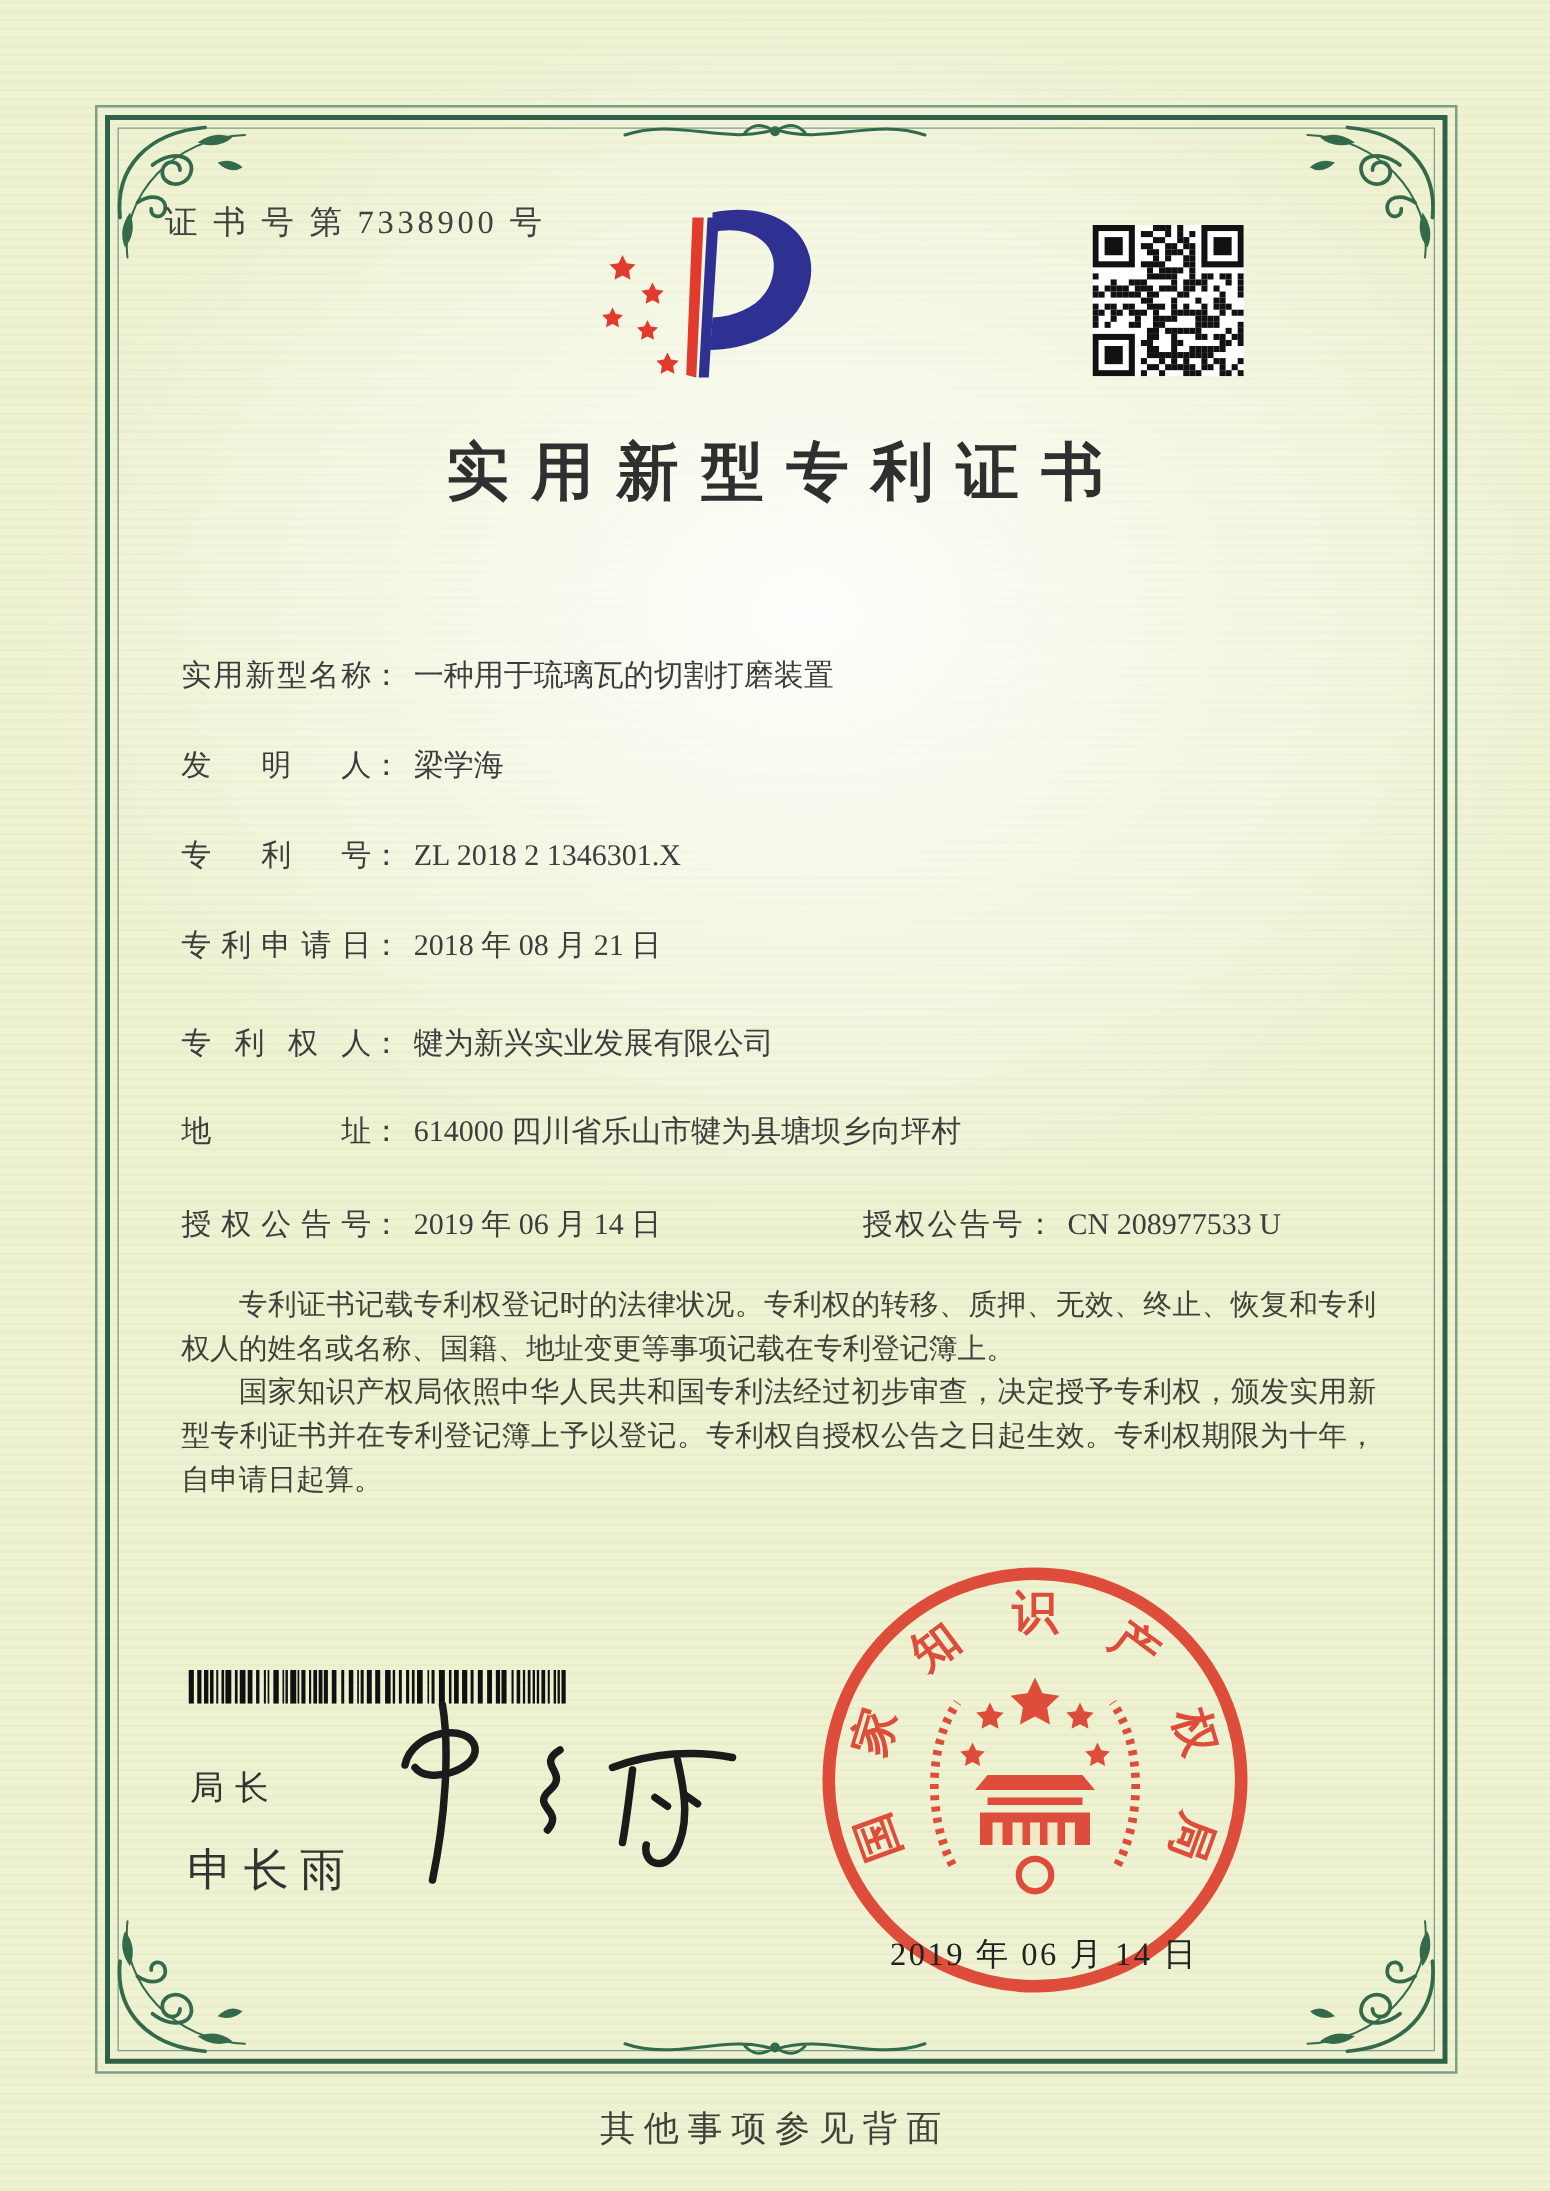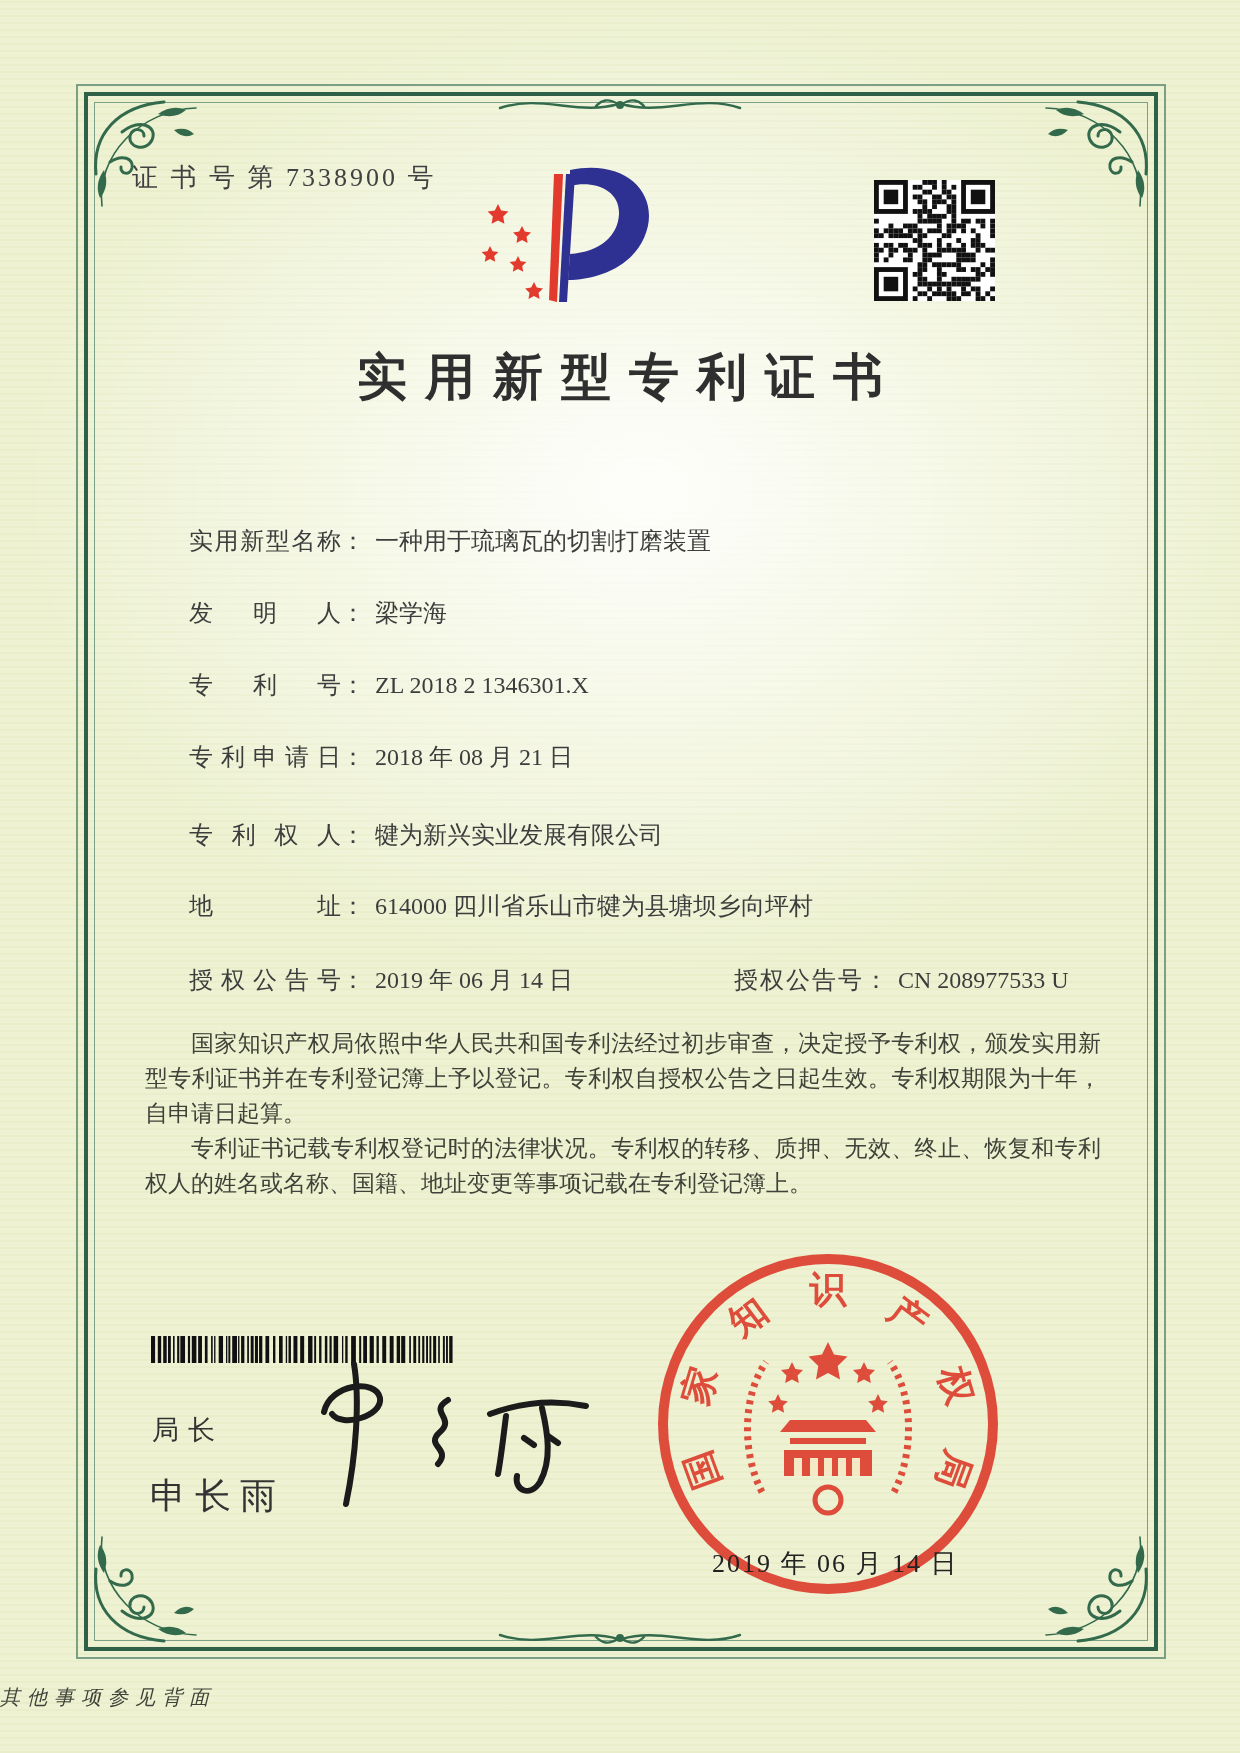--- a/index.html
+++ b/index.html
@@ -28,21 +28,21 @@
   .edge-orn{left:50%;transform:translateX(-50%);width:260px;height:30px;}
   .edge-orn.top{top:90px;}
   .edge-orn.bottom{bottom:100px;transform:translateX(-50%) scaleY(-1);}
   
   .cert-no{left:132px;top:160px;font-size:26px;letter-spacing:3px;color:#414141;}
   .logo{left:466px;top:156px;width:210px;height:162px;}
   .qr{left:874px;top:180px;width:121px;height:121px;}
   .title{left:0;top:344px;width:100%;text-align:center;font-size:50px;font-weight:700;
          letter-spacing:18px;text-indent:18px;color:#2f2f2f;}
   
-  .row{left:145px;font-size:24px;line-height:34px;white-space:nowrap;color:#3d3d3d;margin-left:44px;}
+  .row{left:145px;font-size:24px;line-height:34px;white-space:nowrap;color:#3d3d3d;}
   .row .lab{display:inline-block;width:152px;text-align:justify;text-align-last:justify;vertical-align:top;}
   .row .col{display:inline-block;margin-right:10px;}
   .r1{top:524px;} .r2{top:596px;} .r3{top:668px;} .r4{top:740px;}
   .r5{top:818px;} .r6{top:889px;} .r7{top:963px;}
   .grant-no{left:545px;top:0;position:absolute;white-space:nowrap;}
   .grant-no .lab2{letter-spacing:2px;}
   
   .body-text{left:145px;top:1026px;width:956px;font-size:23px;line-height:35px;
              text-align:justify;color:#3f4238;}
   .body-text p{margin:0;text-indent:2em;}
@@ -51,21 +51,21 @@
   .director-title{left:152px;top:1412px;font-size:27px;letter-spacing:9px;
                   font-family:"Liberation Sans","DejaVu Sans",sans-serif;color:#333;}
   .director-name{left:150px;top:1472px;font-size:36px;letter-spacing:9px;
                  font-family:Liberation Mono, monospace;color:#333;}
   .signature{left:290px;top:1352px;width:310px;height:175px;}
   .seal{left:650px;top:1246px;width:356px;height:356px;opacity:.9;}
   .seal-ch{fill:#dd3b2b;font-size:37px;font-weight:700;text-anchor:middle;
            dominant-baseline:middle;font-family:"Liberation Serif",serif;}
   .seal-date{left:712px;top:1546px;font-size:26px;letter-spacing:2px;color:#222;z-index:5;}
   .footer-page{left:0;top:1606px;width:100%;text-align:center;font-size:21px;letter-spacing:4px;color:#444;}
-  .back-note{left:0;top:1684px;width:100%;font-size:20px;letter-spacing:7px;color:#3f4238;font-style:italic;}
+  .back-note{left:0;top:1684px;width:100%;text-align:center;font-size:28px;letter-spacing:7px;color:#3f4238;}
 </style>
 </head>
 <body>
 
 <div class="page">
 
   <div class="abs frame-a"></div>
   <div class="abs frame-b"></div>
   <div class="abs frame-c"></div>
 
@@ -407,22 +407,22 @@
     <span class="lab">地址</span><span class="col">：</span><span>614000 四川省乐山市犍为县塘坝乡向坪村</span>
   </div>
   <div class="abs row r7">
     <span class="lab">授权公告号</span><span class="col">：</span><span>2019 年 06 月 14 日</span>
     <span class="grant-no">
       <span class="lab2">授权公告号</span><span class="col">：</span><span>CN 208977533 U</span>
     </span>
   </div>
 
   <div class="abs body-text">
+    <p>专利证书记载专利权登记时的法律状况。专利权的转移、质押、无效、终止、恢复和专利权人的姓名或名称、国籍、地址变更等事项记载在专利登记簿上。</p>
     <p>国家知识产权局依照中华人民共和国专利法经过初步审查，决定授予专利权，颁发实用新型专利证书并在专利登记簿上予以登记。专利权自授权公告之日起生效。专利权期限为十年，自申请日起算。</p>
-    <p>专利证书记载专利权登记时的法律状况。专利权的转移、质押、无效、终止、恢复和专利权人的姓名或名称、国籍、地址变更等事项记载在专利登记簿上。</p>
   </div>
 
   <svg class="abs barcode" viewBox="0 0 312 27">
     <g id="barcode-bars" fill="#101010">
         <rect x="1" y="0" width="4.085911779835391" height="27"></rect>
         <rect x="7.804558899176955" y="0" width="3.3659572187928664" height="27"></rect>
         <rect x="13.205701303155006" y="0" width="3.506599365569273" height="27"></rect>
         <rect x="17.986863425925925" y="0" width="2.8658629115226337" height="27"></rect>
         <rect x="22.993209876543208" y="0" width="1.6165873628257887" height="27"></rect>
         <rect x="27.16867069615912" y="0" width="2.135315929355281" height="27"></rect>

